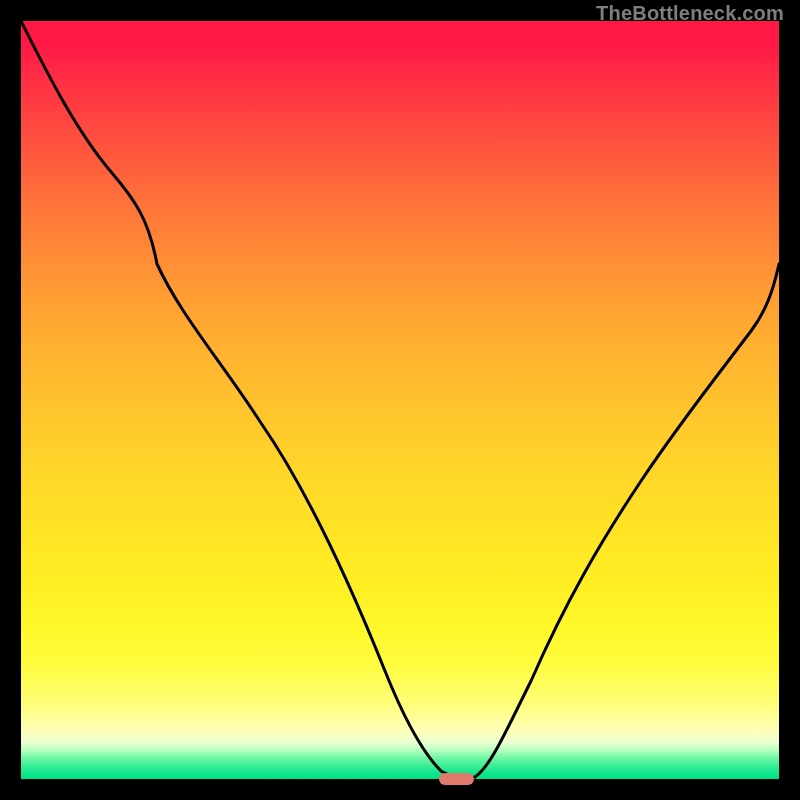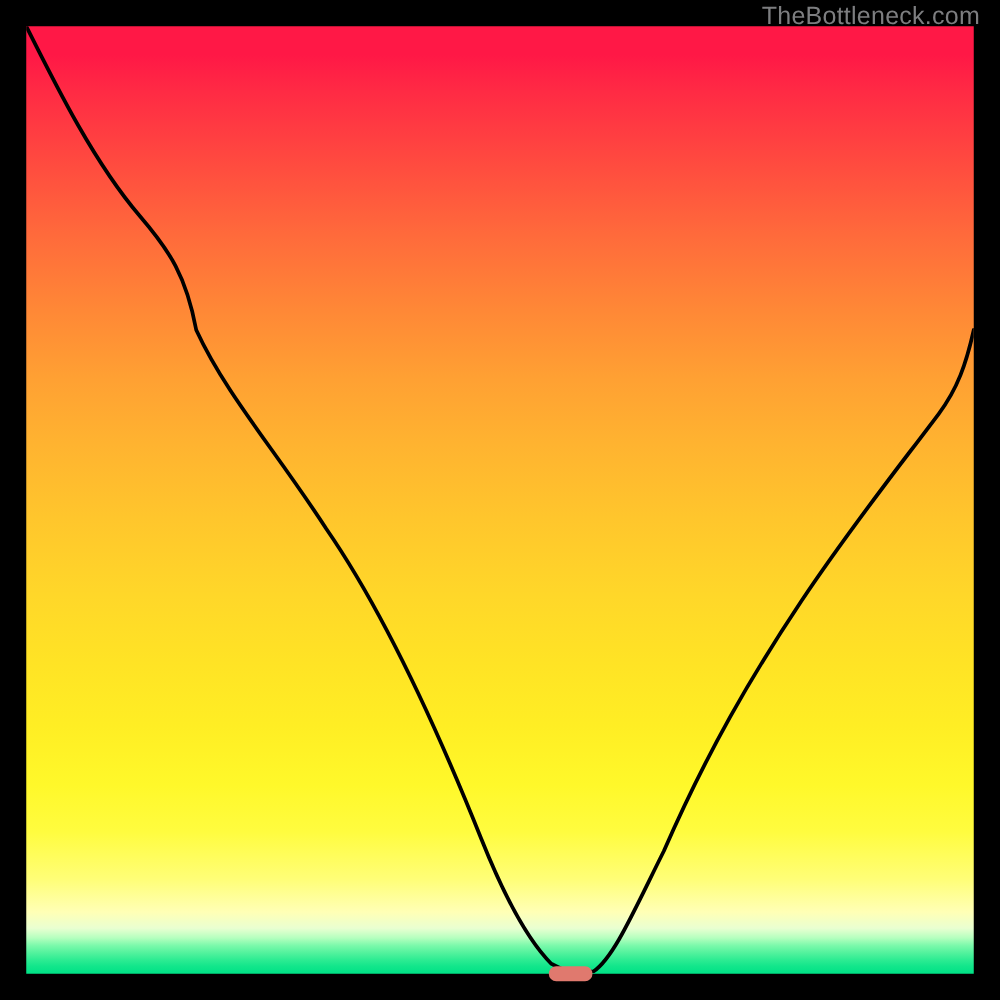--- a/index.html
+++ b/index.html
@@ -62,21 +62,21 @@
     height: 12px;
     border-radius: 6px;
     background: #e0796e;
   }
   .attribution {
     position: absolute;
     top: 2px;
     right: 16px;
     color: #7d7e80;
     font-size: 20px;
-    font-weight: 400;
+    font-weight: 700;
     letter-spacing: 0.2px;
   }
 </style>
 </head>
 <body>
 
 <div class="frame">
 
   <div class="plot-area">
 

